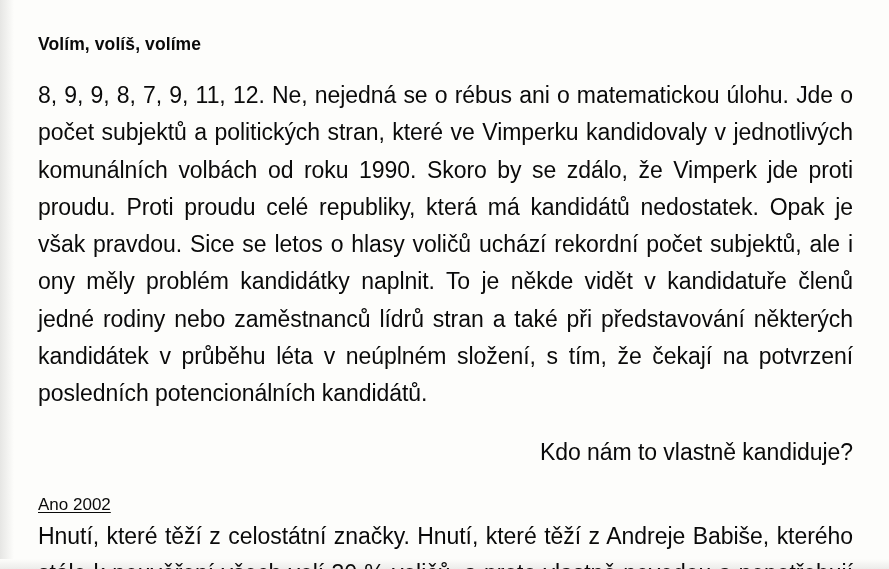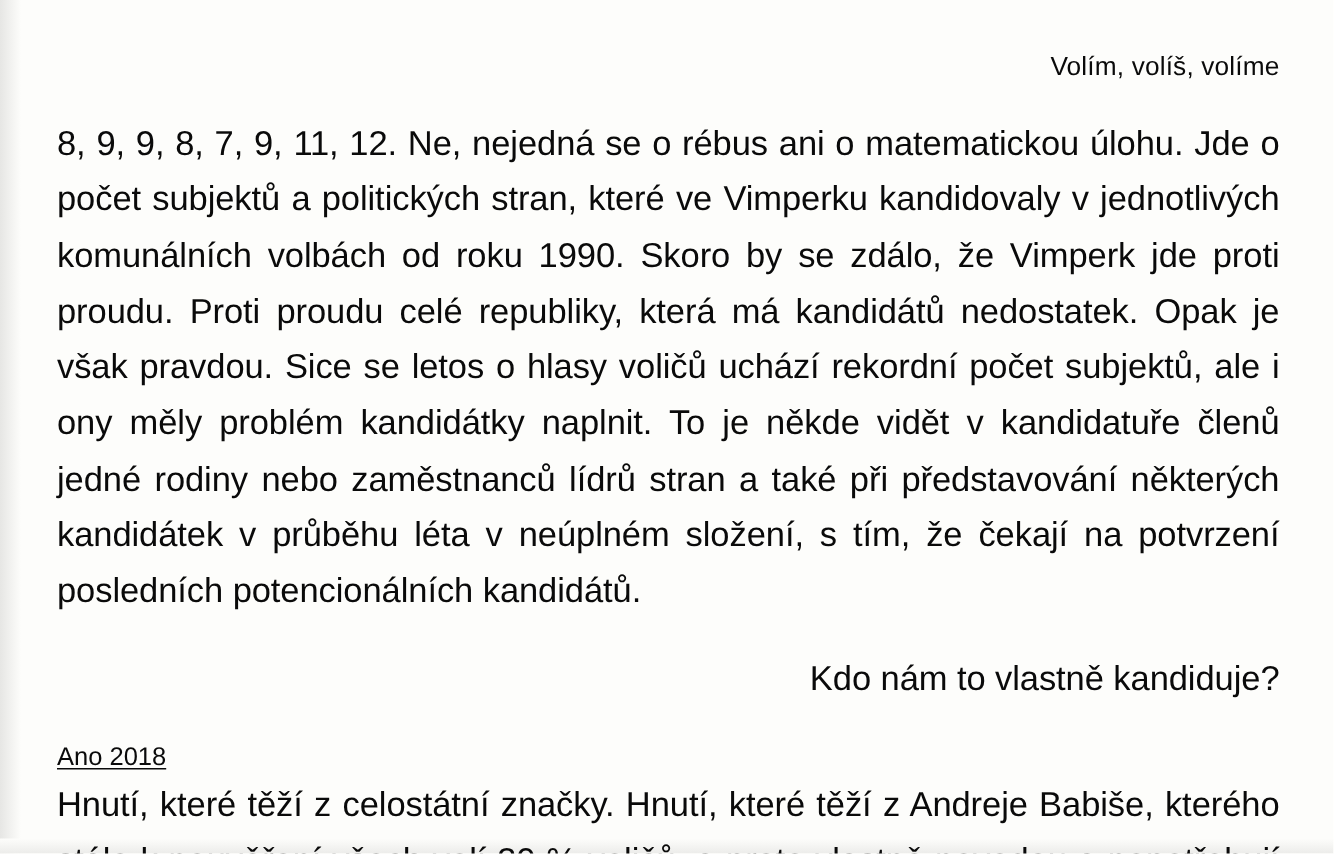--- a/index.html
+++ b/index.html
@@ -35,25 +35,24 @@
     background: linear-gradient(to top, #ececea 0%, #fdfdfb 100%);
   }
   .content {
     position: absolute;
     left: 38px;
     top: 34px;
     width: 815px;
   }
   .doc-title {
     font-size: 17.5px;
-    font-weight: normal;
+    font-weight: bold;
     letter-spacing: 0.1px;
     margin: 0 0 22px 0;
     line-height: 1.2;
-    text-align: right;
   }
   p.para {
     margin: 0;
     font-size: 23px;
     line-height: 1.62;
     text-align: justify;
     text-justify: inter-word;
     letter-spacing: -0.05px;
   }
   p.para.justified {
@@ -89,21 +88,21 @@
 
     <p class="para justified">8, 9, 9, 8, 7, 9, 11, 12. Ne, nejedná se o rébus ani o matematickou úlohu. Jde o počet subjektů a politických stran, které ve Vimperku kandidovaly v jednotlivých komunálních volbách od roku 1990. Skoro by se zdálo, že Vimperk jde proti proudu. Proti proudu celé republiky, která má kandidátů nedostatek. Opak je však pravdou. Sice se letos o hlasy voličů uchází rekordní počet subjektů, ale i ony měly problém kandidátky naplnit. To je někde vidět v kandidatuře členů jedné rodiny nebo zaměstnanců lídrů stran a také při představování některých kandidátek v průběhu léta v neúplném složení, s tím, že čekají na potvrzení posledních potencionálních kandidátů.</p>
 
     <div class="spacer-lg"></div>
 
     <p class="para plain">Kdo nám to vlastně kandiduje?</p>
 
     <div class="spacer-md"></div>
 
     <div>
-      <span class="section-heading">Ano 2018</span>
+      <span class="section-heading">Ano 2002</span>
     </div>
 
     <p class="para justified">Hnutí, které těží z celostátní značky. Hnutí, které těží z Andreje Babiše, kterého stále k neuvěření všech volí 30 % voličů, a proto vlastně nevedou a nepotřebují vést žádnou kampaň (pár komentářů na facebooku, leták a zatloukání hřebíků je v dnešním stylu vedení kapané samozřejmostí). Lídr hnutí je současný místostarosta Lukáš Sýs. Kdo viděl nebo slyšel průběh „odvolání“ minulého vedení, jasně viděl a hlavně slyšel, jak je slušně vychovaný a že je mu proti srsti hlasovat pro odvolání minulého vedení společně s politickou turistkou paní Janáskovou, protože věděl, že starostka Martanová pak odstoupí.</p>
 
     <p class="para last-line">Ale chtěl být místostarostou, tak musel.</p>
 
   </div>
 </div>
 
 </body></html>

